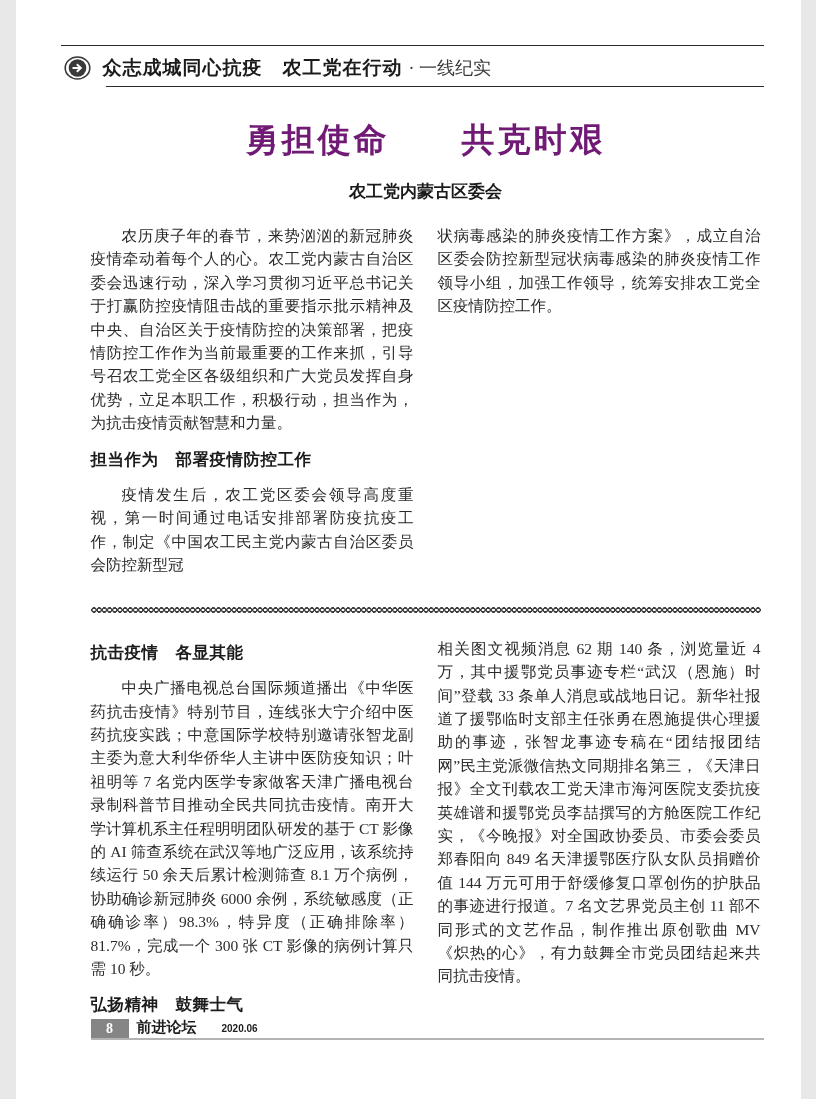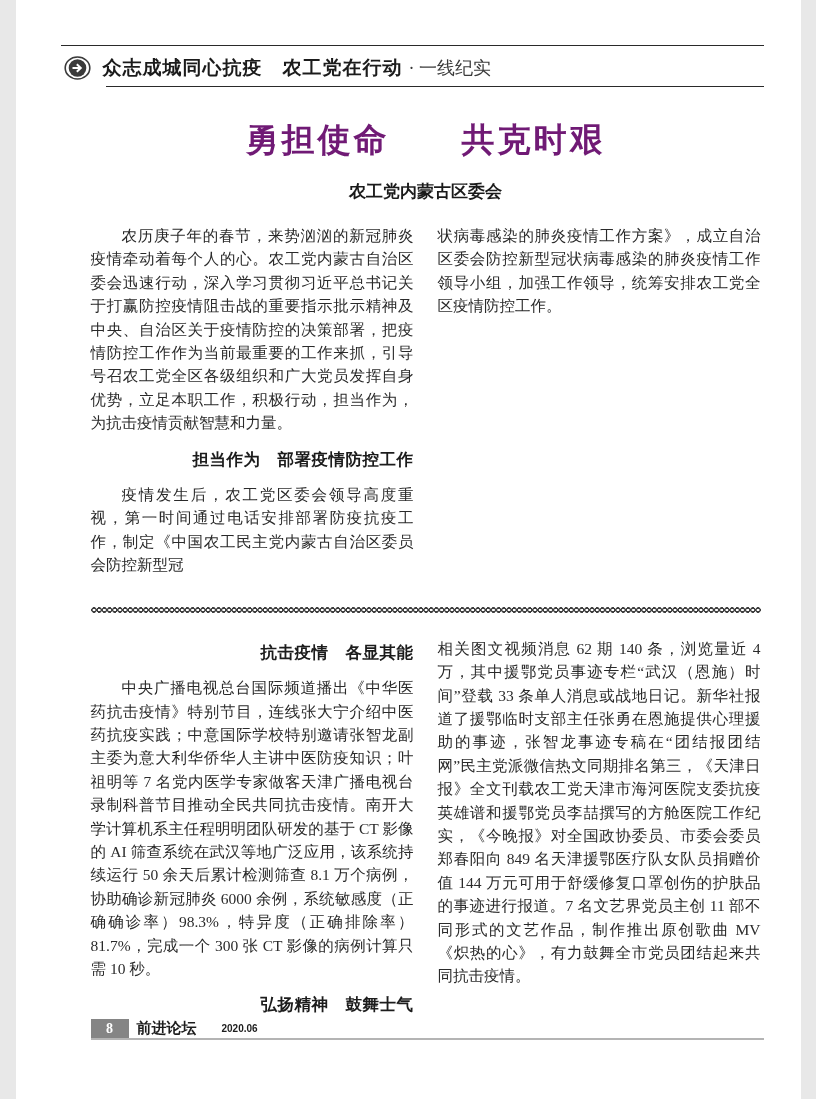--- a/index.html
+++ b/index.html
@@ -57,21 +57,21 @@
   }
   .cols { display: flex; gap: 24px; margin-top: 21px; }
   .col {
     flex: 1; min-width: 0;
     font-size: 15.5px; line-height: 23.4px;
     text-align: justify;
   }
   .col p { margin: 0; }
   p.indent { text-indent: 2em; }
   h3.sub {
-    text-align: right;
+    text-align: left;
     font-size: 16.5px; font-weight: bold; color: #1c1c1c;
     margin: 13px 0 12px 0;
     letter-spacing: 0.5px;
   }
   .chain-divider {
     margin: 29px 0 23px 0;
     height: 8px;
     background-image: radial-gradient(circle at 3px 4px,
       rgba(0,0,0,0) 1.2px, #3f3f3f 1.4px, #3f3f3f 2.8px, rgba(0,0,0,0) 3px);
     background-size: 5.2px 8px;
@@ -97,21 +97,21 @@
     position: absolute; left: 0; top: 0;
     width: 38px; height: 19px;
     background: #858585; color: #ffffff;
     font-family: "Liberation Serif", serif;
     font-weight: bold; font-size: 14px;
     text-align: center; line-height: 19px;
     z-index: 1;
   }
   .journal {
     position: absolute; left: 46px; top: 0;
-    font-family: Liberation Serif, serif;
+    font-family: Liberation Mono, monospace;
     font-weight: bold; font-size: 15px; color: #1d1d1d;
     line-height: 19px;
   }
   .issue {
     position: absolute; left: 131px; top: 0;
     font-family: "Liberation Sans", sans-serif;
     font-weight: bold; font-size: 10px; color: #1d1d1d;
     line-height: 19px;
   }
 </style>

